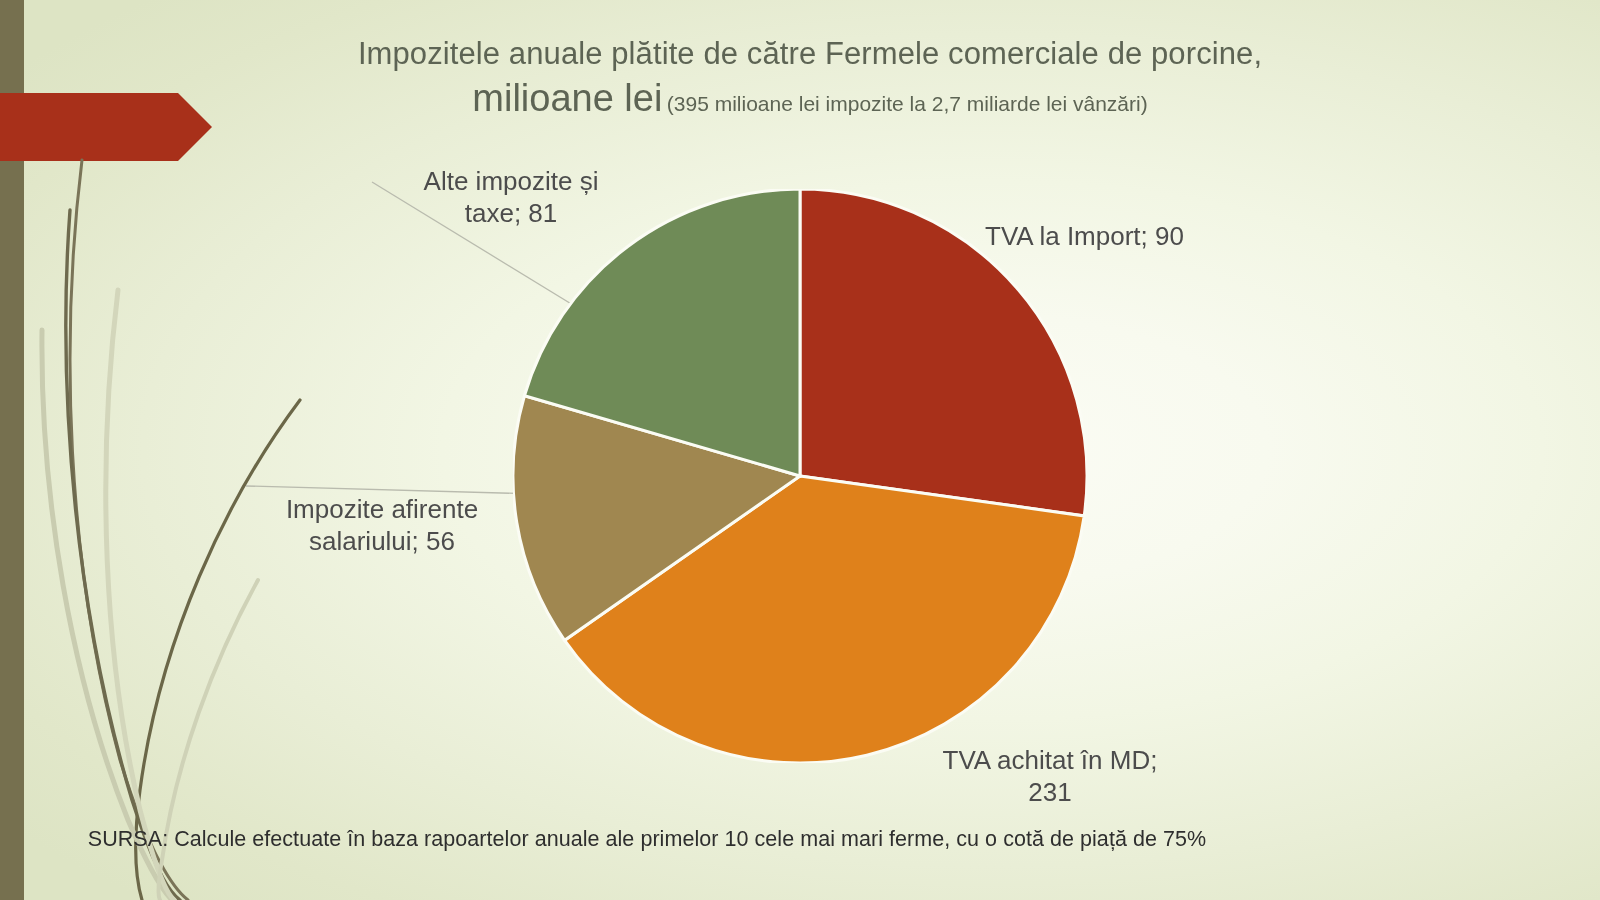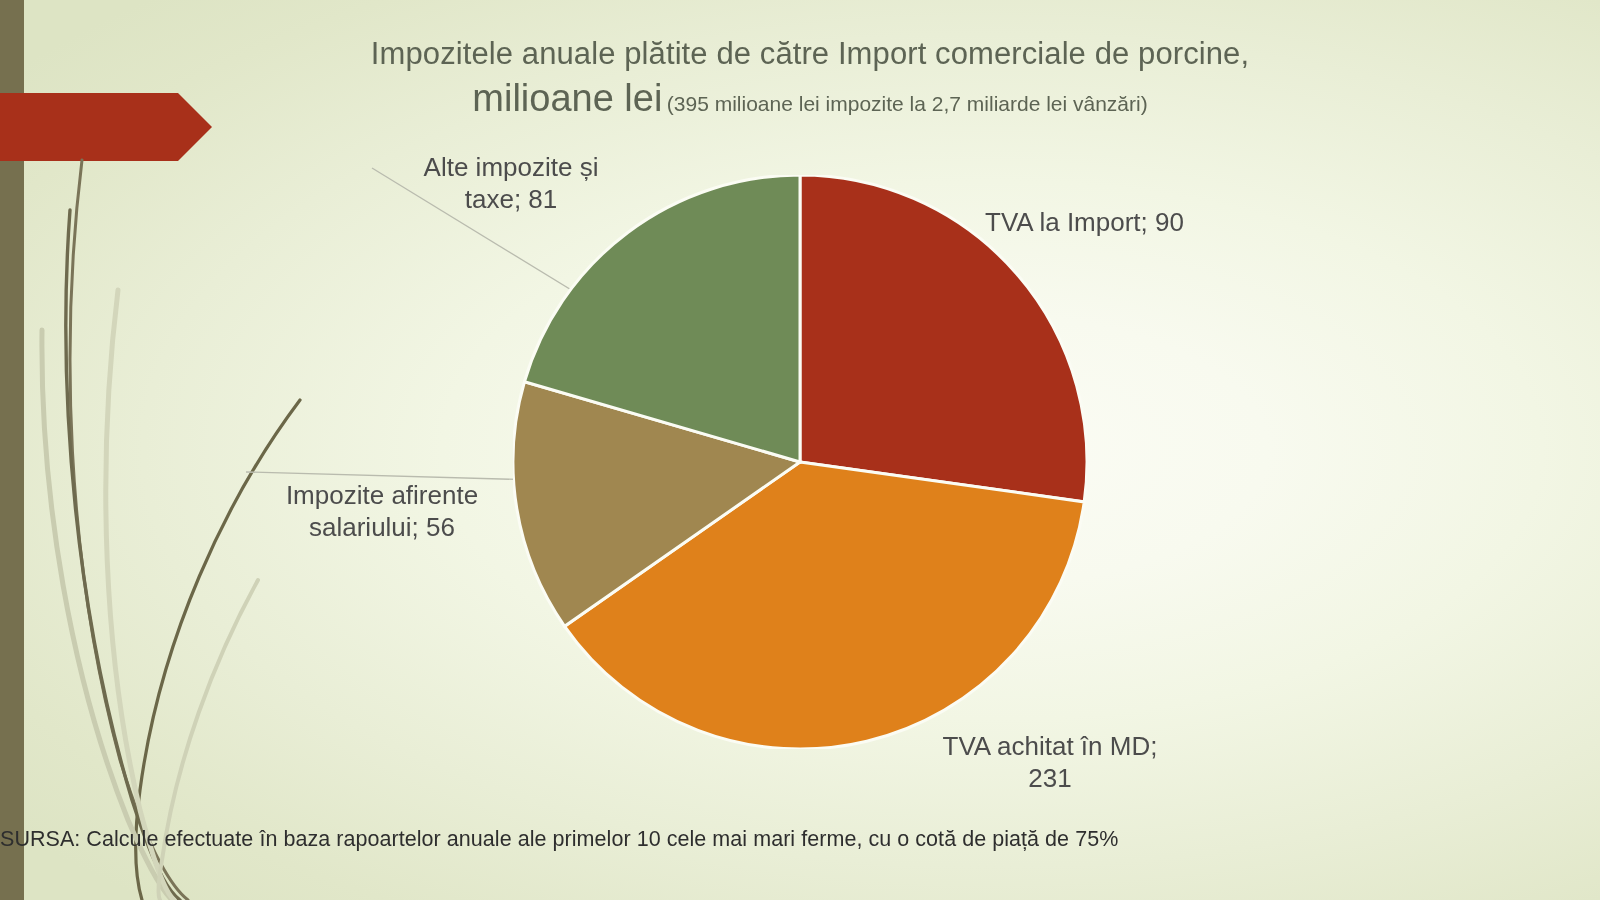--- a/index.html
+++ b/index.html
@@ -61,21 +61,21 @@
     font-size: 38px;
     white-space: nowrap;
   }
   .title-sub {
     font-size: 21px;
   }
 
   
   .chart-area {
     position: absolute;
-    left: 0; top: 2px;
+    left: 0; top: 16px;
     width: 1600px; height: 784px;
   }
   .pie-svg {
     position: absolute;
     left: 513px; top: 173px;
     width: 574px; height: 574px;
   }
 
   .pie-label {
     position: absolute;
@@ -95,20 +95,21 @@
     stroke: #9a9a8a;
     fill: none;
     stroke-width: 1.2;
   }
 
   
   .source {
     position: absolute;
     left: 0; top: 827px;
     width: 1294px;
+    text-align: center;
     color: #2e2e2e;
     font-size: 21.5px;
     letter-spacing: .05px;
   }
 </style>
 </head>
 <body>
 
 <div id="slide">
 
@@ -123,21 +124,21 @@
       <path d="M82 160 C 60 340, 66 560, 120 760 C 150 858, 175 890, 188 900" stroke="#7a7458" stroke-width="3"></path>
       <path d="M70 210 C 56 400, 78 620, 132 800 C 158 880, 172 894, 180 900" stroke="#6e6a4e" stroke-width="3.4"></path>
       <path d="M300 400 C 225 500, 160 640, 140 790 C 132 850, 136 880, 142 900" stroke="#6b6748" stroke-width="3.2"></path>
       <path d="M42 330 C 40 500, 72 680, 128 820 C 152 876, 165 893, 172 900" stroke="#c9ccb0" stroke-width="5"></path>
       <path d="M118 290 C 96 470, 104 660, 140 810 C 158 878, 168 895, 174 900" stroke="#d3d6bb" stroke-width="5"></path>
       <path d="M258 580 C 214 660, 176 760, 162 860 C 157 888, 158 896, 160 900" stroke="#cfd2b7" stroke-width="4"></path>
     </g>
   </svg>
 
   <div class="title-block">
-    <div class="title-main">Impozitele anuale plătite de către Import comerciale de porcine,</div>
+    <div class="title-main">Impozitele anuale plătite de către Fermele comerciale de porcine,</div>
     <div>
       <span class="title-line2">milioane lei</span>
       <span class="title-sub">(395 milioane lei impozite la 2,7 miliarde lei vânzări)</span>
     </div>
   </div>
 
   <div class="chart-area">
 
     <svg class="leader" style="left:0;top:0;width:1600px;height:900px;" viewBox="0 0 1600 900">
       <path d="M372 166 L 640 330" stroke="#b9bbae" stroke-width="1.3" fill="none"></path>

